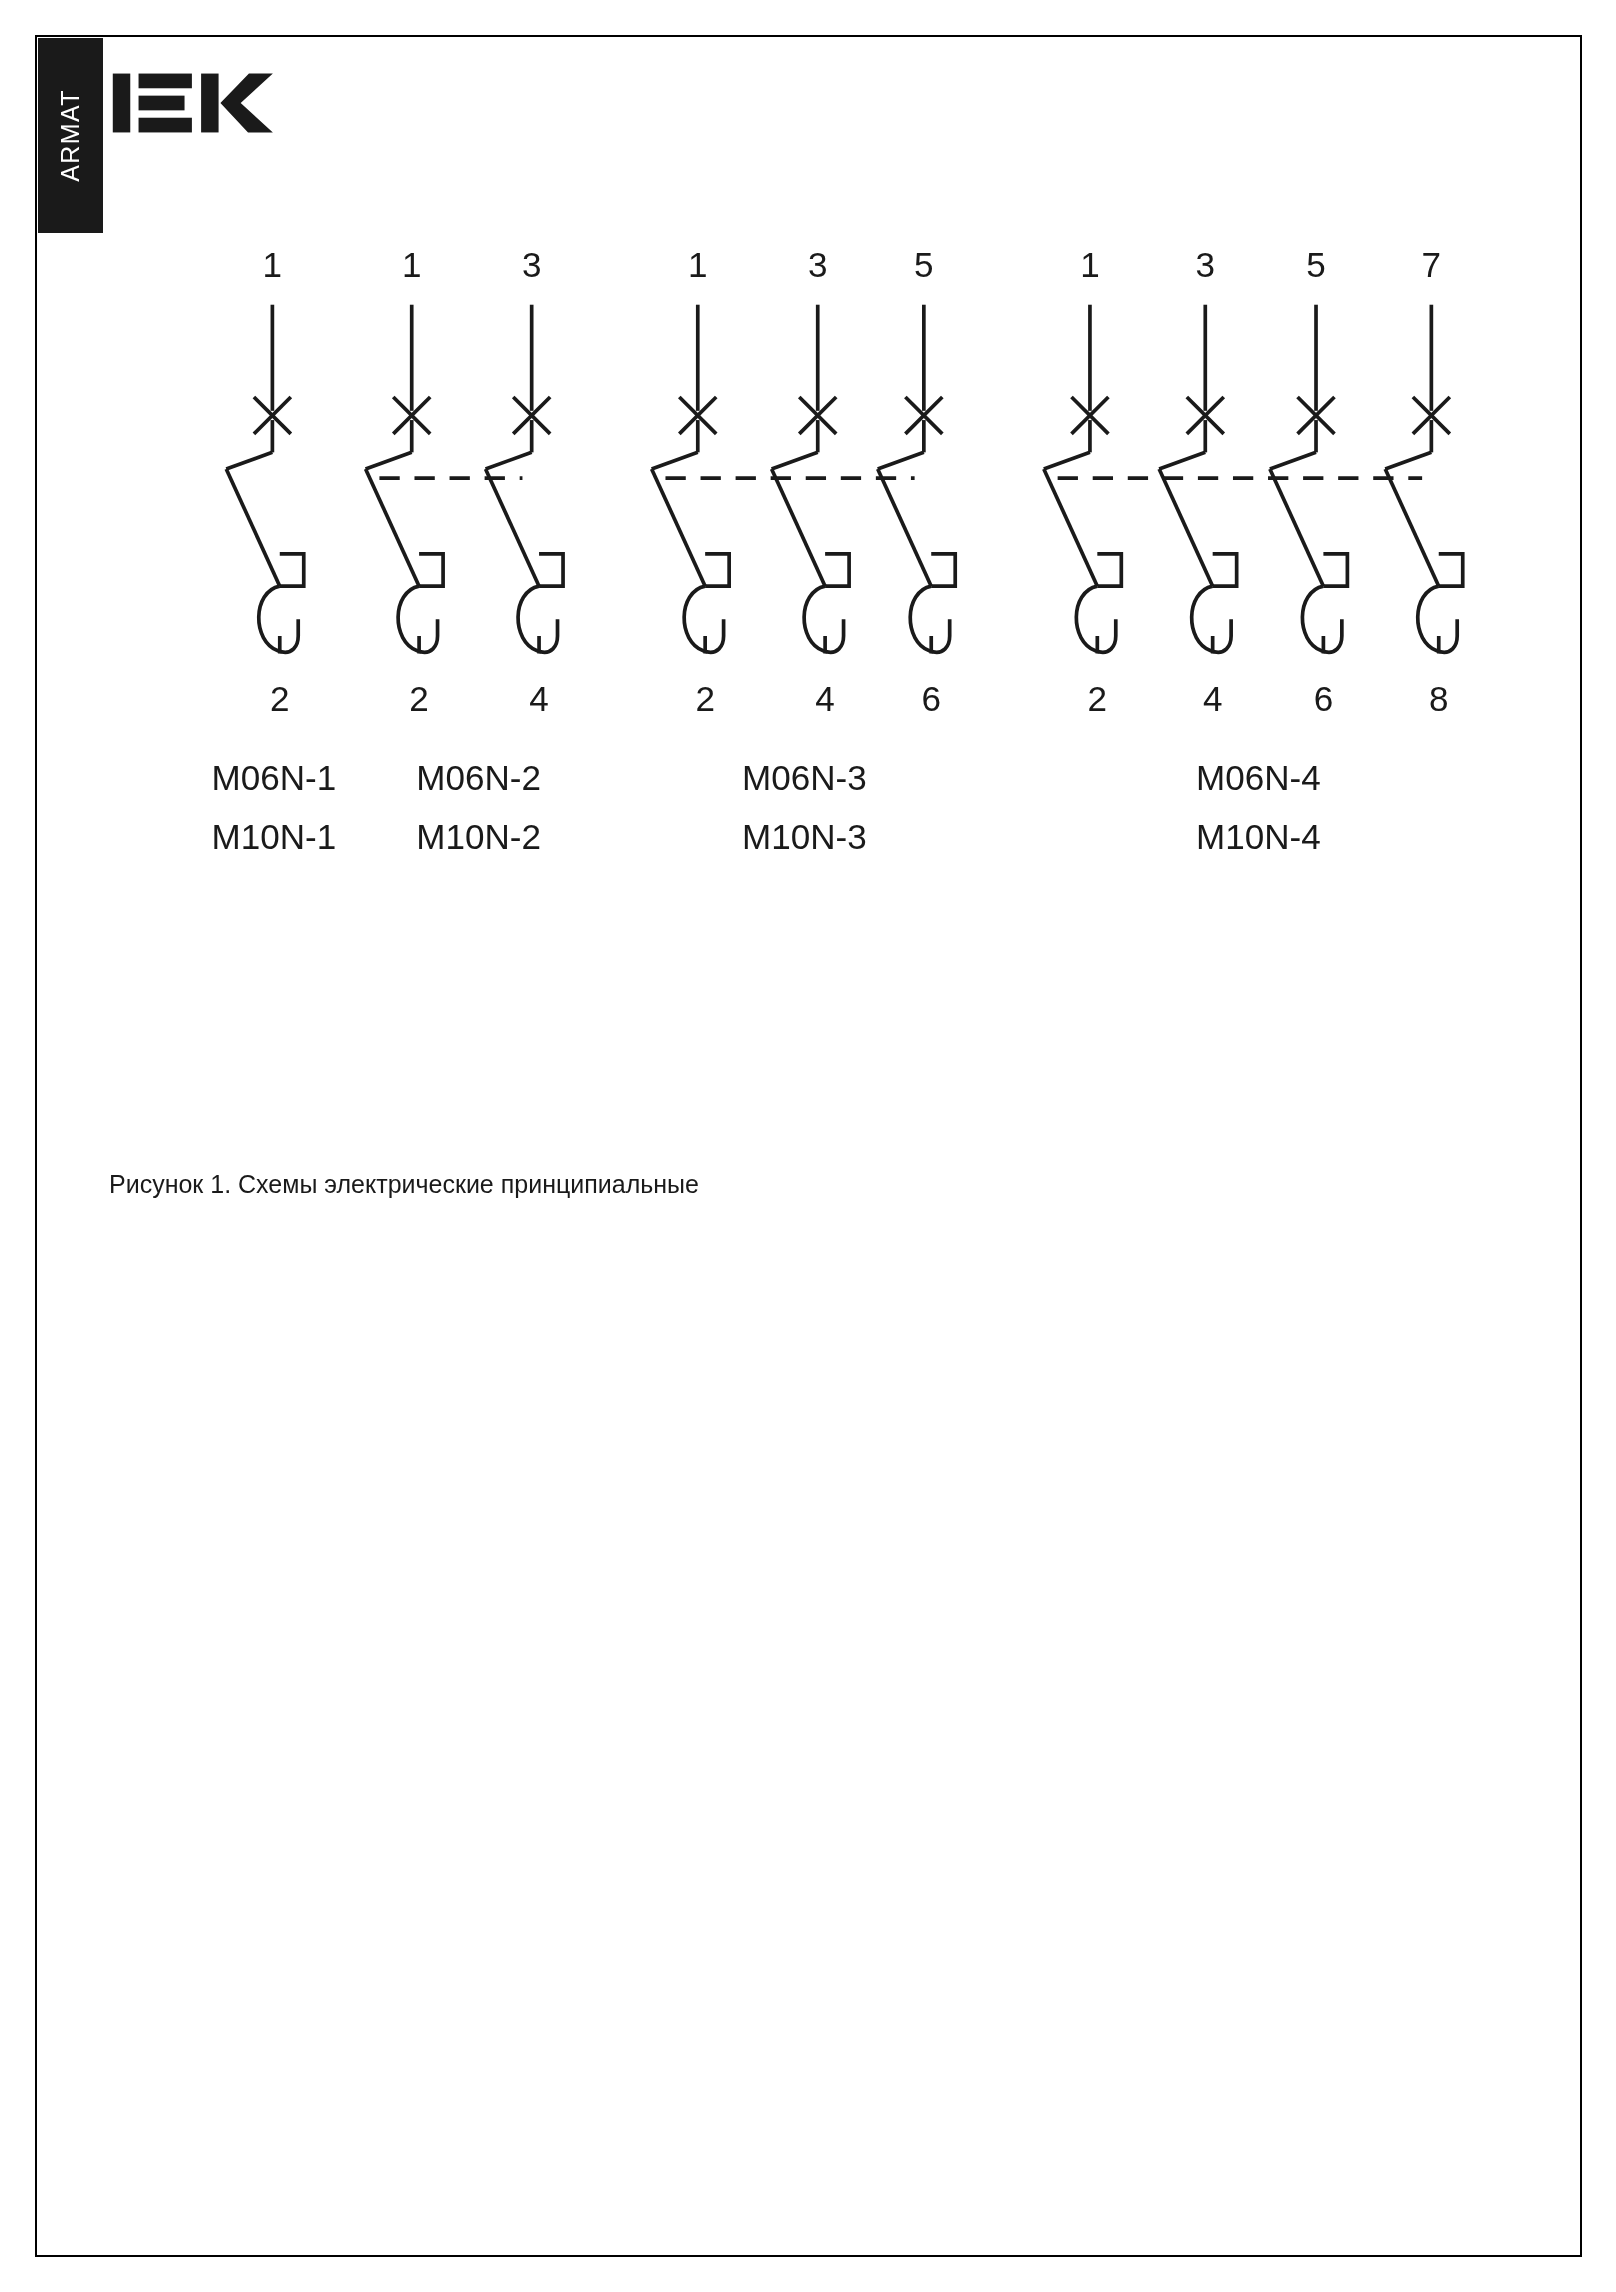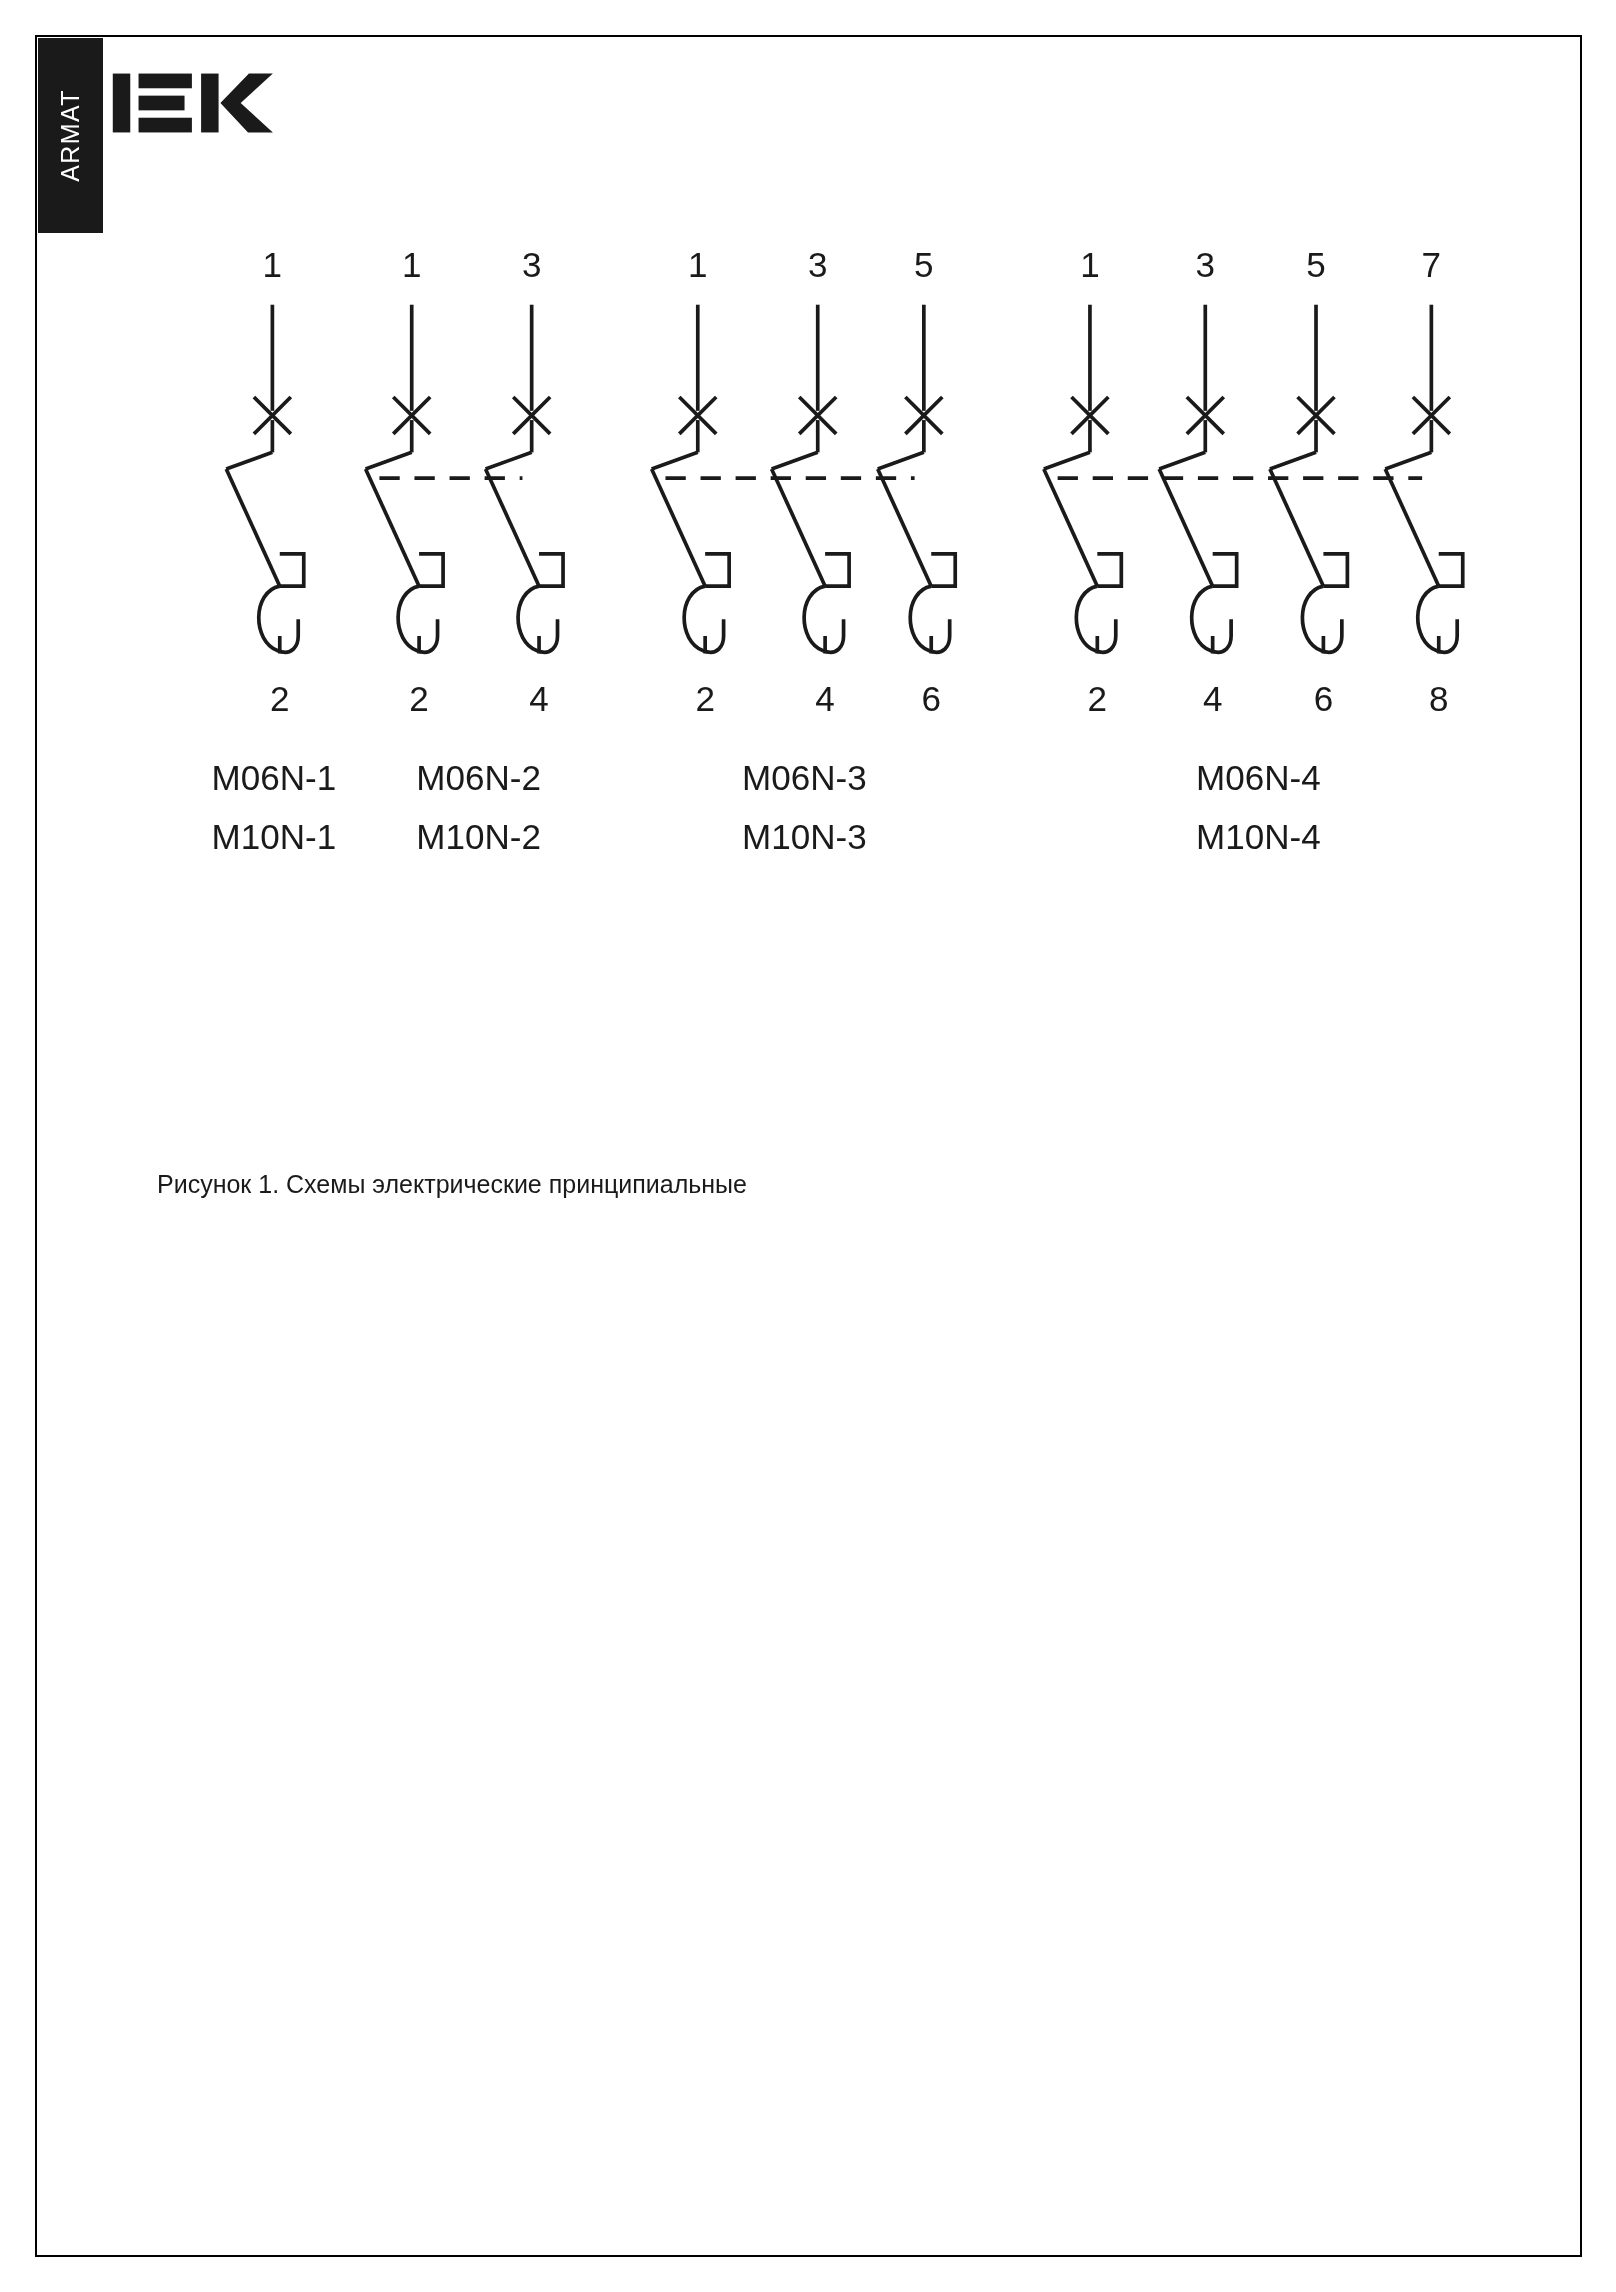--- a/index.html
+++ b/index.html
@@ -68,21 +68,20 @@
     width: 1541px;
     height: 923px;
   }
   #caption {
     position: absolute;
     left: 109px;
     top: 1170px;
     font-size: 25px;
     color: #1a1a1a;
     white-space: nowrap;
-    margin-left: 48px;
   }
   svg text {
     font-family: "Liberation Sans", sans-serif;
     fill: #1a1a1a;
   }
 </style>
 </head>
 <body>
 
 <div id="page">

